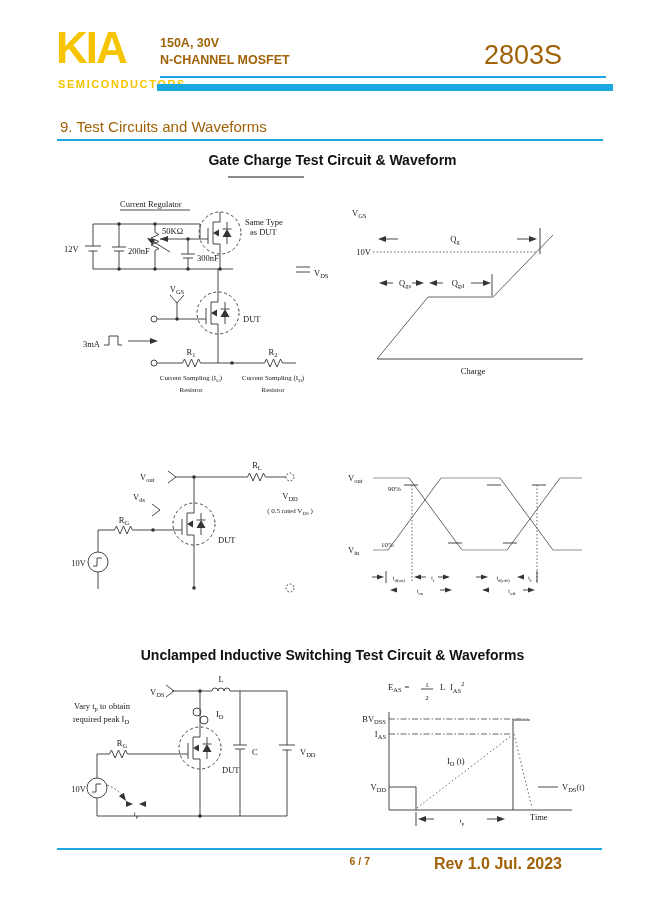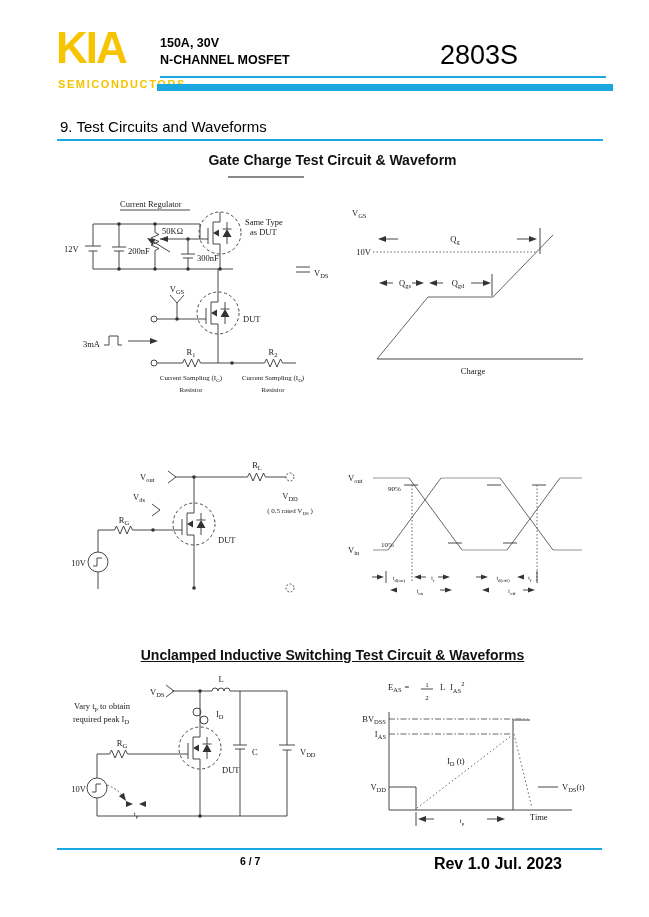--- a/index.html
+++ b/index.html
@@ -1,34 +1,34 @@
 <!DOCTYPE html>
 <html><head>
 <meta charset="utf-8">
 <style>
   html,body{margin:0;padding:0;background:#fff;}
   #page{position:relative;width:649px;height:917px;background:#fff;overflow:hidden;
         font-family:"Liberation Sans",sans-serif;padding-left:20px;}
   .abs{position:absolute;}
-  .cyan{color:#000000;}
+  .cyan{color:#a16207;}
   .bar{background:#1BA8E0;}
   #logo{left:56px;top:26px;font-size:44px;font-weight:bold;letter-spacing:-2px;color:#F6C400;line-height:1;}
   #logo-sub{left:58px;top:78px;font-size:11px;font-weight:bold;letter-spacing:1.6px;color:#F6C400;}
   #rating{left:160px;top:36px;font-size:12.5px;font-weight:bold;}
   #device{left:160px;top:53px;font-size:12.5px;font-weight:bold;}
-  #part{left:440px;top:40px;width:166px;text-align:left;font-size:27px;font-weight:500;}
+  #part{left:440px;top:40px;width:166px;text-align:center;font-size:27px;font-weight:500;}
   #hline1{left:160px;top:76px;width:446px;height:2px;}
   #hline2{left:157px;top:84px;width:456px;height:7px;}
   #sec-head{left:60px;top:118px;font-size:15px;}
   #sec-underline{left:57px;top:139px;width:546px;height:1.5px;}
   .sec-title{left:60px;width:545px;text-align:center;font-size:14px;font-weight:bold;color:#111;}
-  #t1{top:152px;} #t2{top:429px;} #t3{top:647px;text-decoration:underline;}
+  #t1{top:152px;} #t2{top:429px;} #t3{top:647px;}
   #t1-rule{left:228px;top:176px;width:76px;height:2px;background:#8a8a8a;}
   #footline{left:57px;top:848px;width:545px;height:1.5px;}
-  #page-num{left:240px;top:855px;width:130px;text-align:left;font-size:10.5px;font-weight:bold;}
+  #page-num{left:240px;top:855px;width:130px;text-align:right;font-size:10.5px;font-weight:bold;}
   #rev{left:400px;top:855px;width:162px;text-align:right;font-size:16px;font-weight:bold;}
   svg{position:absolute;left:0;}
   svg line,svg path,svg polyline,svg circle{stroke:#333;fill:none;stroke-width:0.9;}
   svg polygon{fill:#333;stroke:none;}
   svg text{font-family:"Liberation Serif",serif;font-size:8.5px;fill:#1a1a1a;stroke:none;}
   text.t7{font-size:7px;} text.t6{font-size:6px;}
   tspan.sb{font-size:6.5px;} tspan.sb2{font-size:5px;}
   .gray{stroke:#999!important;stroke-width:1.1;}
   .g2{stroke:#888!important;stroke-width:1.6;}
   .dk{stroke:#555!important;}

